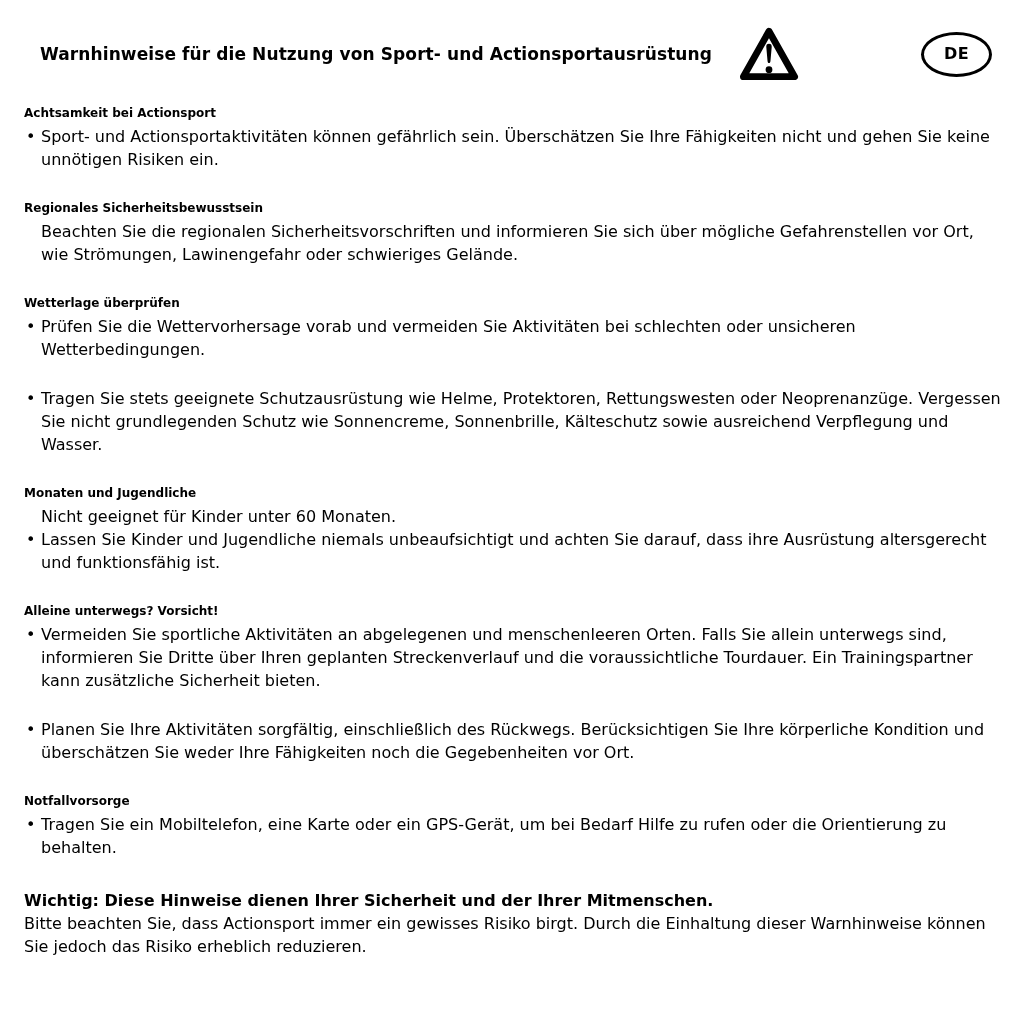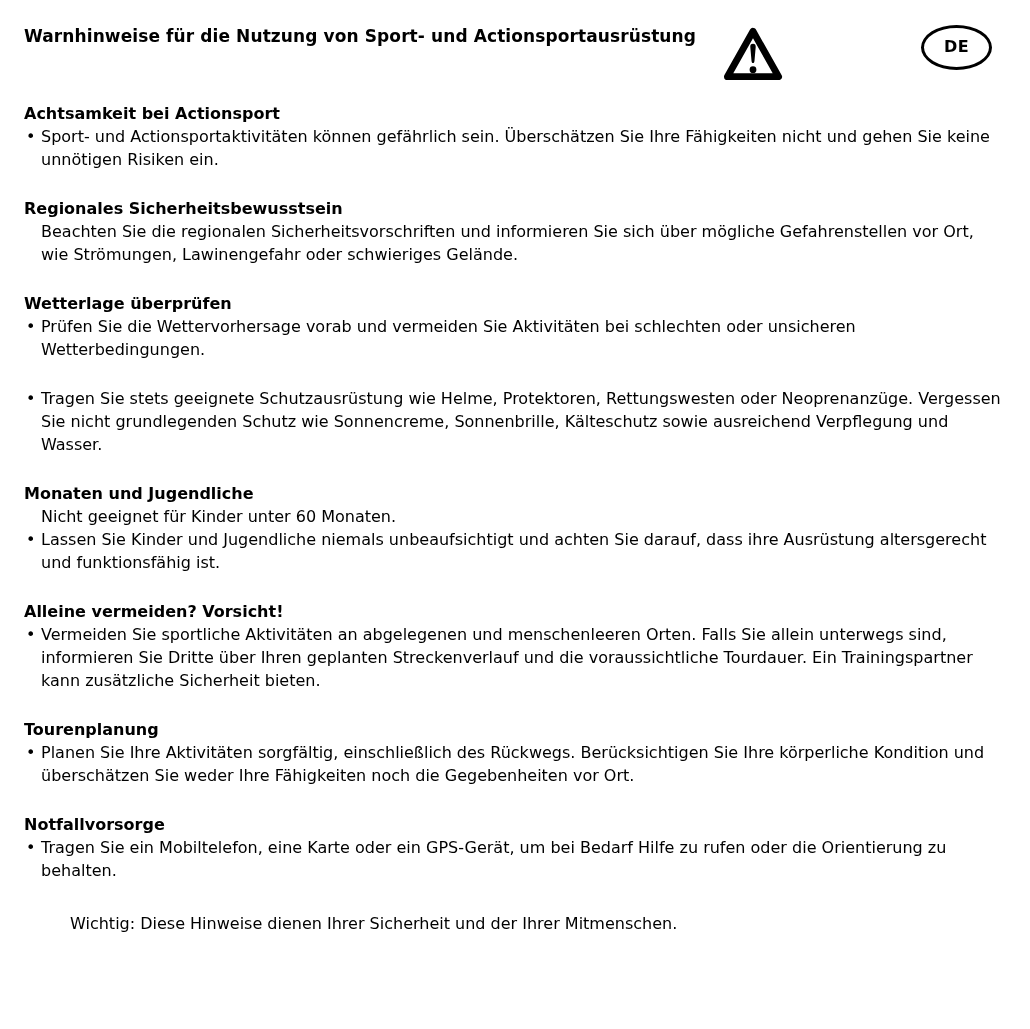--- a/index.html
+++ b/index.html
@@ -6,42 +6,42 @@
   html, body { background: #ffffff; }
   body {
     width: 1030px; height: 1029px;
     font-family: "DejaVu Sans", sans-serif;
     font-size: 16px; line-height: 23px;
     color: #000000;
     overflow: hidden;
   }
   .page { width: 1030px; height: 1029px; padding: 25px 26px 0 24px; overflow: hidden; }
 
-  .header { display: flex; height: 58px; }
+  .header { display: flex; align-items: center; height: 58px; margin-left: 16px; }
   .doc-title { font-size: 17px; font-weight: bold; white-space: nowrap; letter-spacing: 0.1px; }
   .warning-triangle { flex: none; margin-left: 26px; display: block; }
   .lang-badge {
     margin-left: auto; margin-right: 12px; flex: none;
     width: 71px; height: 45px;
     border: 3.5px solid #000;
     border-radius: 50%;
     display: flex; align-items: center; justify-content: center;
     font-weight: bold; font-size: 16px; line-height: 1; letter-spacing: 0.5px;
     padding-bottom: 1px;
   }
 
   .sections { margin-top: 19px; }
   .section { margin-top: 26px; }
   .section:first-child { margin-top: 0; }
-  .section-heading { font-size: 16px; font-weight: bold; line-height: 23px; }
+  .section-heading { font-size: 12px; font-weight: bold; line-height: 23px; }
   .item { position: relative; padding-left: 17px; }
   .item .bullet { position: absolute; left: 2px; top: 0; }
 
   .footer { margin-top: 30px; }
-  .footer-bold { font-weight: normal; margin-left: 46px; }
+  .footer-bold { font-weight: bold; }
 </style>
 </head>
 <body>
 
 <div class="page">
 
   <div class="header">
     <h1 class="doc-title">Warnhinweise für die Nutzung von Sport- und Actionsportausrüstung</h1>
 
     <svg class="warning-triangle" width="62" height="58" viewBox="0 0 64 60" aria-hidden="true">
@@ -72,30 +72,30 @@
       </section>
       <section class="section">
         <div class="item"><span class="bullet">•</span><span>Tragen Sie stets geeignete Schutzausrüstung wie Helme, Protektoren, Rettungswesten oder Neoprenanzüge. Vergessen Sie nicht grundlegenden Schutz wie Sonnencreme, Sonnenbrille, Kälteschutz sowie ausreichend Verpflegung und Wasser.</span></div>
       </section>
       <section class="section">
         <h2 class="section-heading">Monaten und Jugendliche</h2>
         <div class="item"><span>Nicht geeignet für Kinder unter 60 Monaten.</span></div>
         <div class="item"><span class="bullet">•</span><span>Lassen Sie Kinder und Jugendliche niemals unbeaufsichtigt und achten Sie darauf, dass ihre Ausrüstung altersgerecht und funktionsfähig ist.</span></div>
       </section>
       <section class="section">
-        <h2 class="section-heading">Alleine vermeiden? Vorsicht!</h2>
+        <h2 class="section-heading">Alleine unterwegs? Vorsicht!</h2>
         <div class="item"><span class="bullet">•</span><span>Vermeiden Sie sportliche Aktivitäten an abgelegenen und menschenleeren Orten. Falls Sie allein unterwegs sind, informieren Sie Dritte über Ihren geplanten Streckenverlauf und die voraussichtliche Tourdauer. Ein Trainingspartner kann zusätzliche Sicherheit bieten.</span></div>
       </section>
       <section class="section">
-        <h2 class="section-heading">Tourenplanung</h2>
         <div class="item"><span class="bullet">•</span><span>Planen Sie Ihre Aktivitäten sorgfältig, einschließlich des Rückwegs. Berücksichtigen Sie Ihre körperliche Kondition und überschätzen Sie weder Ihre Fähigkeiten noch die Gegebenheiten vor Ort.</span></div>
       </section>
       <section class="section">
         <h2 class="section-heading">Notfallvorsorge</h2>
         <div class="item"><span class="bullet">•</span><span>Tragen Sie ein Mobiltelefon, eine Karte oder ein GPS-Gerät, um bei Bedarf Hilfe zu rufen oder die Orientierung zu behalten.</span></div>
       </section>
     </div>
 
   <div class="footer">
     <div class="footer-bold">Wichtig: Diese Hinweise dienen Ihrer Sicherheit und der Ihrer Mitmenschen.</div>
+    <div>Bitte beachten Sie, dass Actionsport immer ein gewisses Risiko birgt. Durch die Einhaltung dieser Warnhinweise können Sie jedoch das Risiko erheblich reduzieren.</div>
   </div>
 
 </div>
 
 </body></html>

